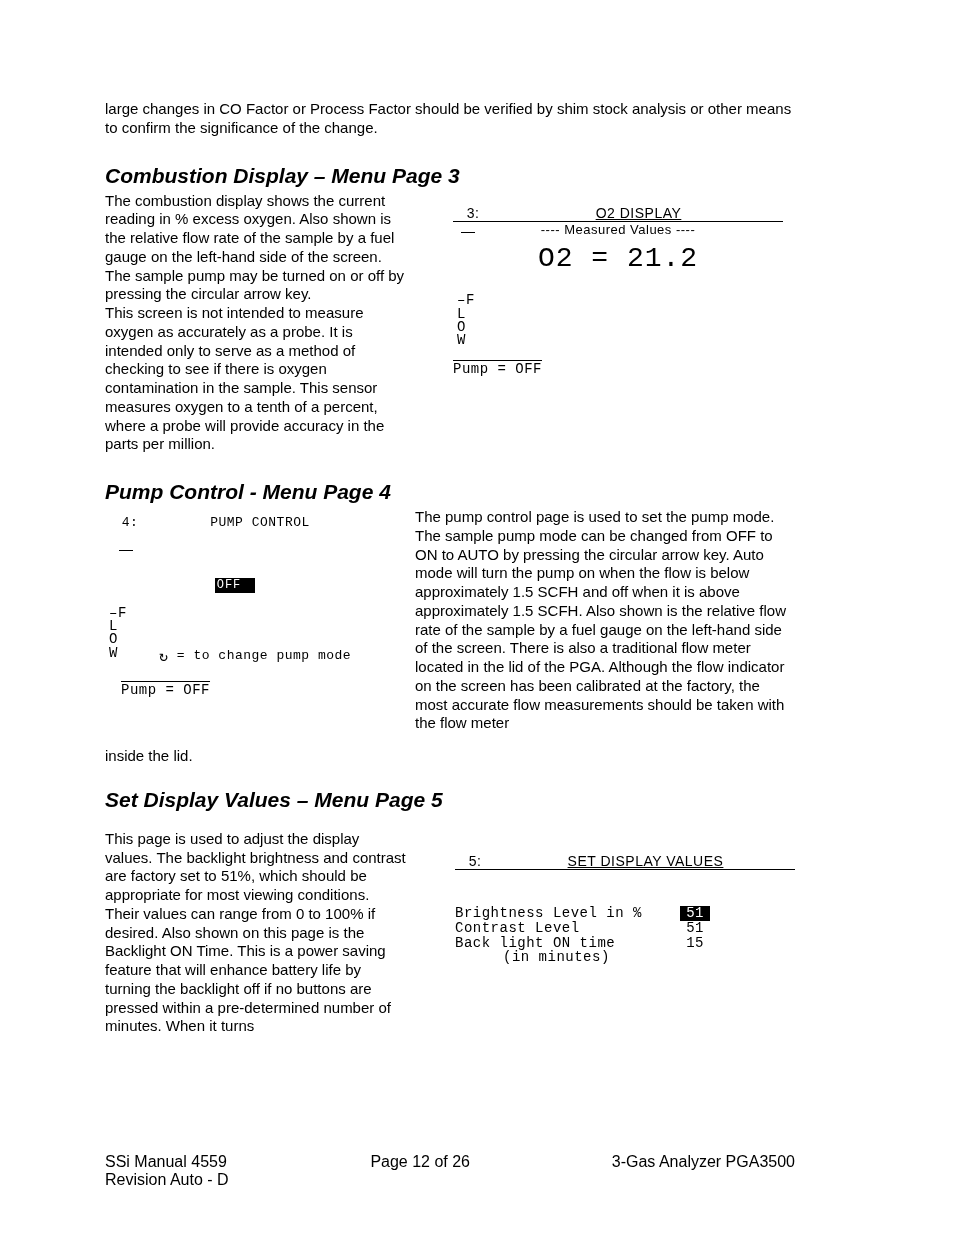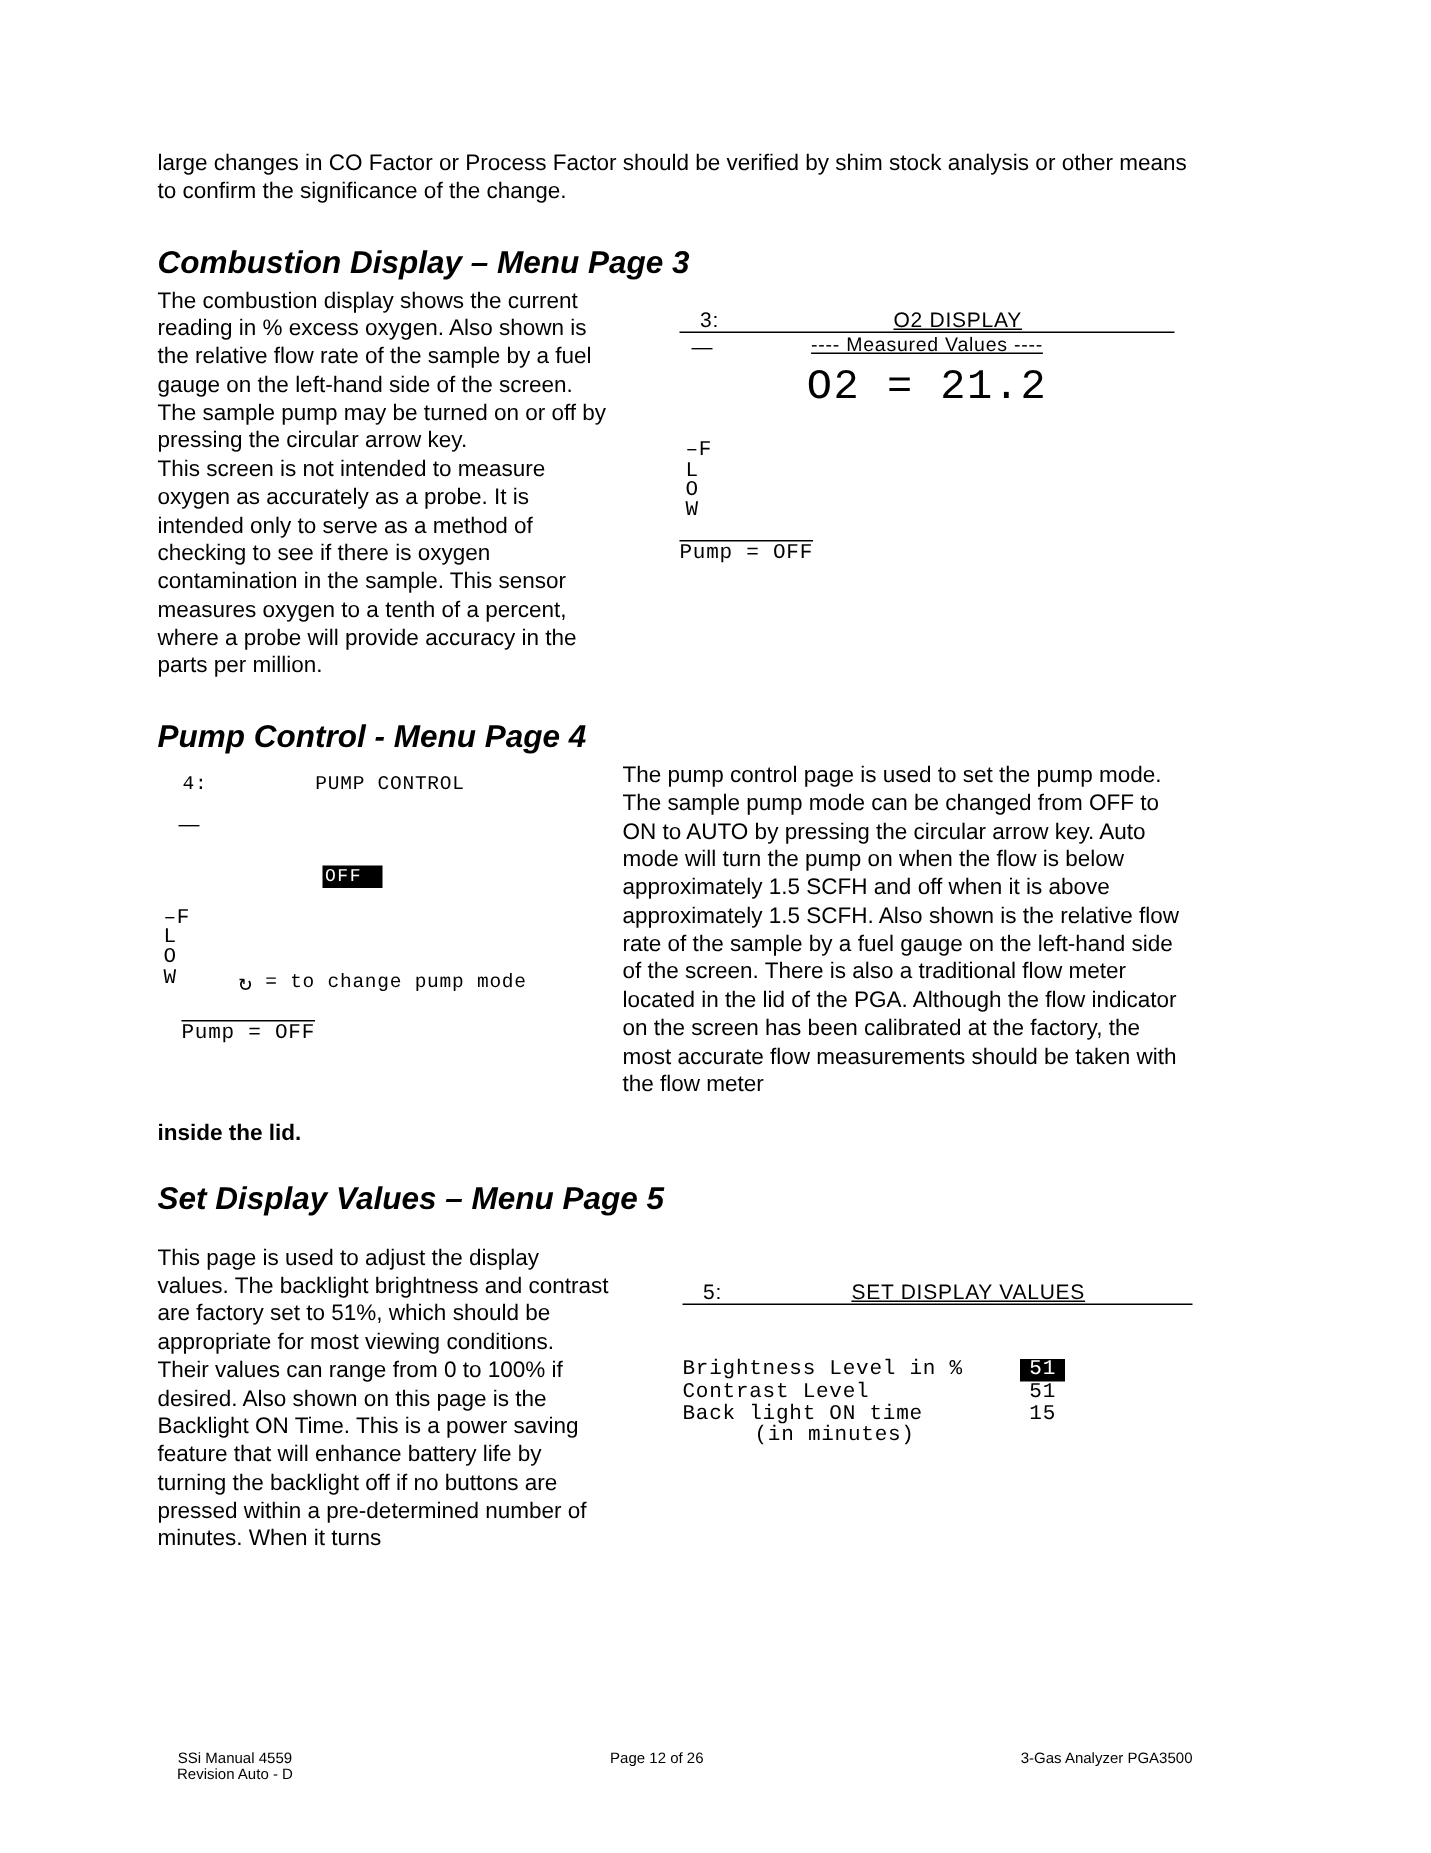--- a/index.html
+++ b/index.html
@@ -109,47 +109,46 @@
     font-family: "Courier New", monospace;
     line-height: 1.05;
   }
   .lcd-table .row { display: flex; justify-content: space-between; }
   .lcd-table .val-box {
     background:#000; color:#fff; padding:0 6px;
   }
   .footer {
     position: absolute;
     bottom: 46px;
-    left: 118px;
+    left: 105px;
     right: 105px;
-    font-size: 10px;
+    font-size: 16px;
     display: flex;
     justify-content: space-between;
-    text-align: center;
   }
 </style>
 </head>
 <body>
 
 <div class="page">
 
   <div class="intro body-text">large changes in CO Factor or Process Factor should be verified by shim stock analysis or other means to confirm the significance of the change.</div>
 
   <div class="section-heading">Combustion Display – Menu Page 3</div>
   <div class="two-col">
     <div class="col-narrow body-text" style="white-space:pre-line">The combustion display shows the current reading in % excess oxygen.  Also shown is the relative flow rate of the sample by a fuel gauge on the left-hand side of the screen.  The sample pump may be turned on or off by pressing the circular arrow key.
 This screen is not intended to measure oxygen as accurately as a probe.  It is intended only to serve as a method of checking to see if there is oxygen contamination in the sample.  This sensor measures oxygen to a tenth of a percent, where a probe will provide accuracy in the parts per million.</div>
     <div class="col-wide">
       <div class="lcd" style="width:330px;margin:14px 0 0 28px;">
         <div class="hdr-line">
           <div class="hdr-num">3:</div>
           <div class="hdr-title">O2 DISPLAY</div>
         </div>
         <div style="margin-left:8px;font-size:14px;">—</div>
-        <div class="sub" style="margin-top:-16px;text-decoration:underline;">---- Measured Values ----</div>
+        <div class="sub" style="margin-top:-16px;">---- Measured Values ----</div>
         <div class="big">O2 = 21.2</div>
         <div class="flow">
           <div>–F</div>
           <div> L</div>
           <div> O</div>
           <div> W</div>
         </div>
         <div class="pump"><span class="overbar">Pump = OFF</span></div>
       </div>
     </div>
@@ -174,21 +173,21 @@
           <div> W</div>
         </div>
         <div class="small" style="margin-left:54px;margin-top:-14px;">
           <span class="circ-arrow">↻</span><span> = to change pump mode</span>
         </div>
         <div class="pump" style="margin:18px 0 0 16px;"><span class="overbar">Pump = OFF</span></div>
       </div>
     </div>
     <div class="col-wide body-text">The pump control page is used to set the pump mode. The sample pump mode can be changed from OFF to ON to AUTO by pressing the circular arrow key.  Auto mode will turn the pump on when the flow is below approximately 1.5 SCFH and off when it is above approximately 1.5 SCFH.  Also shown is the relative flow rate of the sample by a fuel gauge on the left-hand side of the screen.  There is also a traditional flow meter located in the lid of the PGA.  Although the flow indicator on the screen has been calibrated at the factory, the most accurate flow measurements should be taken with the flow meter</div>
   </div>
-  <div class="body-text" style="margin-top:14px;font-weight:bold;">inside the lid.</div>
+  <div class="body-text" style="margin-top:14px;">inside the lid.</div>
 
   <div class="section-heading" style="margin-top:22px;">Set Display Values – Menu Page 5</div>
   <div class="two-col" style="margin-top:18px;">
     <div style="width:320px;" class="body-text">This page is used to adjust the display values.  The backlight brightness and contrast are factory set to 51%, which should be appropriate for most viewing conditions.  Their values can range from 0 to 100% if desired.  Also shown on this page is the Backlight ON Time.  This is a power saving feature that will enhance battery life by turning the backlight off if no buttons are pressed within a pre-determined number of minutes.  When it turns</div>
     <div class="col-wide">
       <div class="lcd" style="width:340px;margin:24px 0 0 28px;">
         <div class="hdr-line">
           <div class="hdr-num">5:</div>
           <div class="hdr-title">SET DISPLAY VALUES</div>
         </div>

